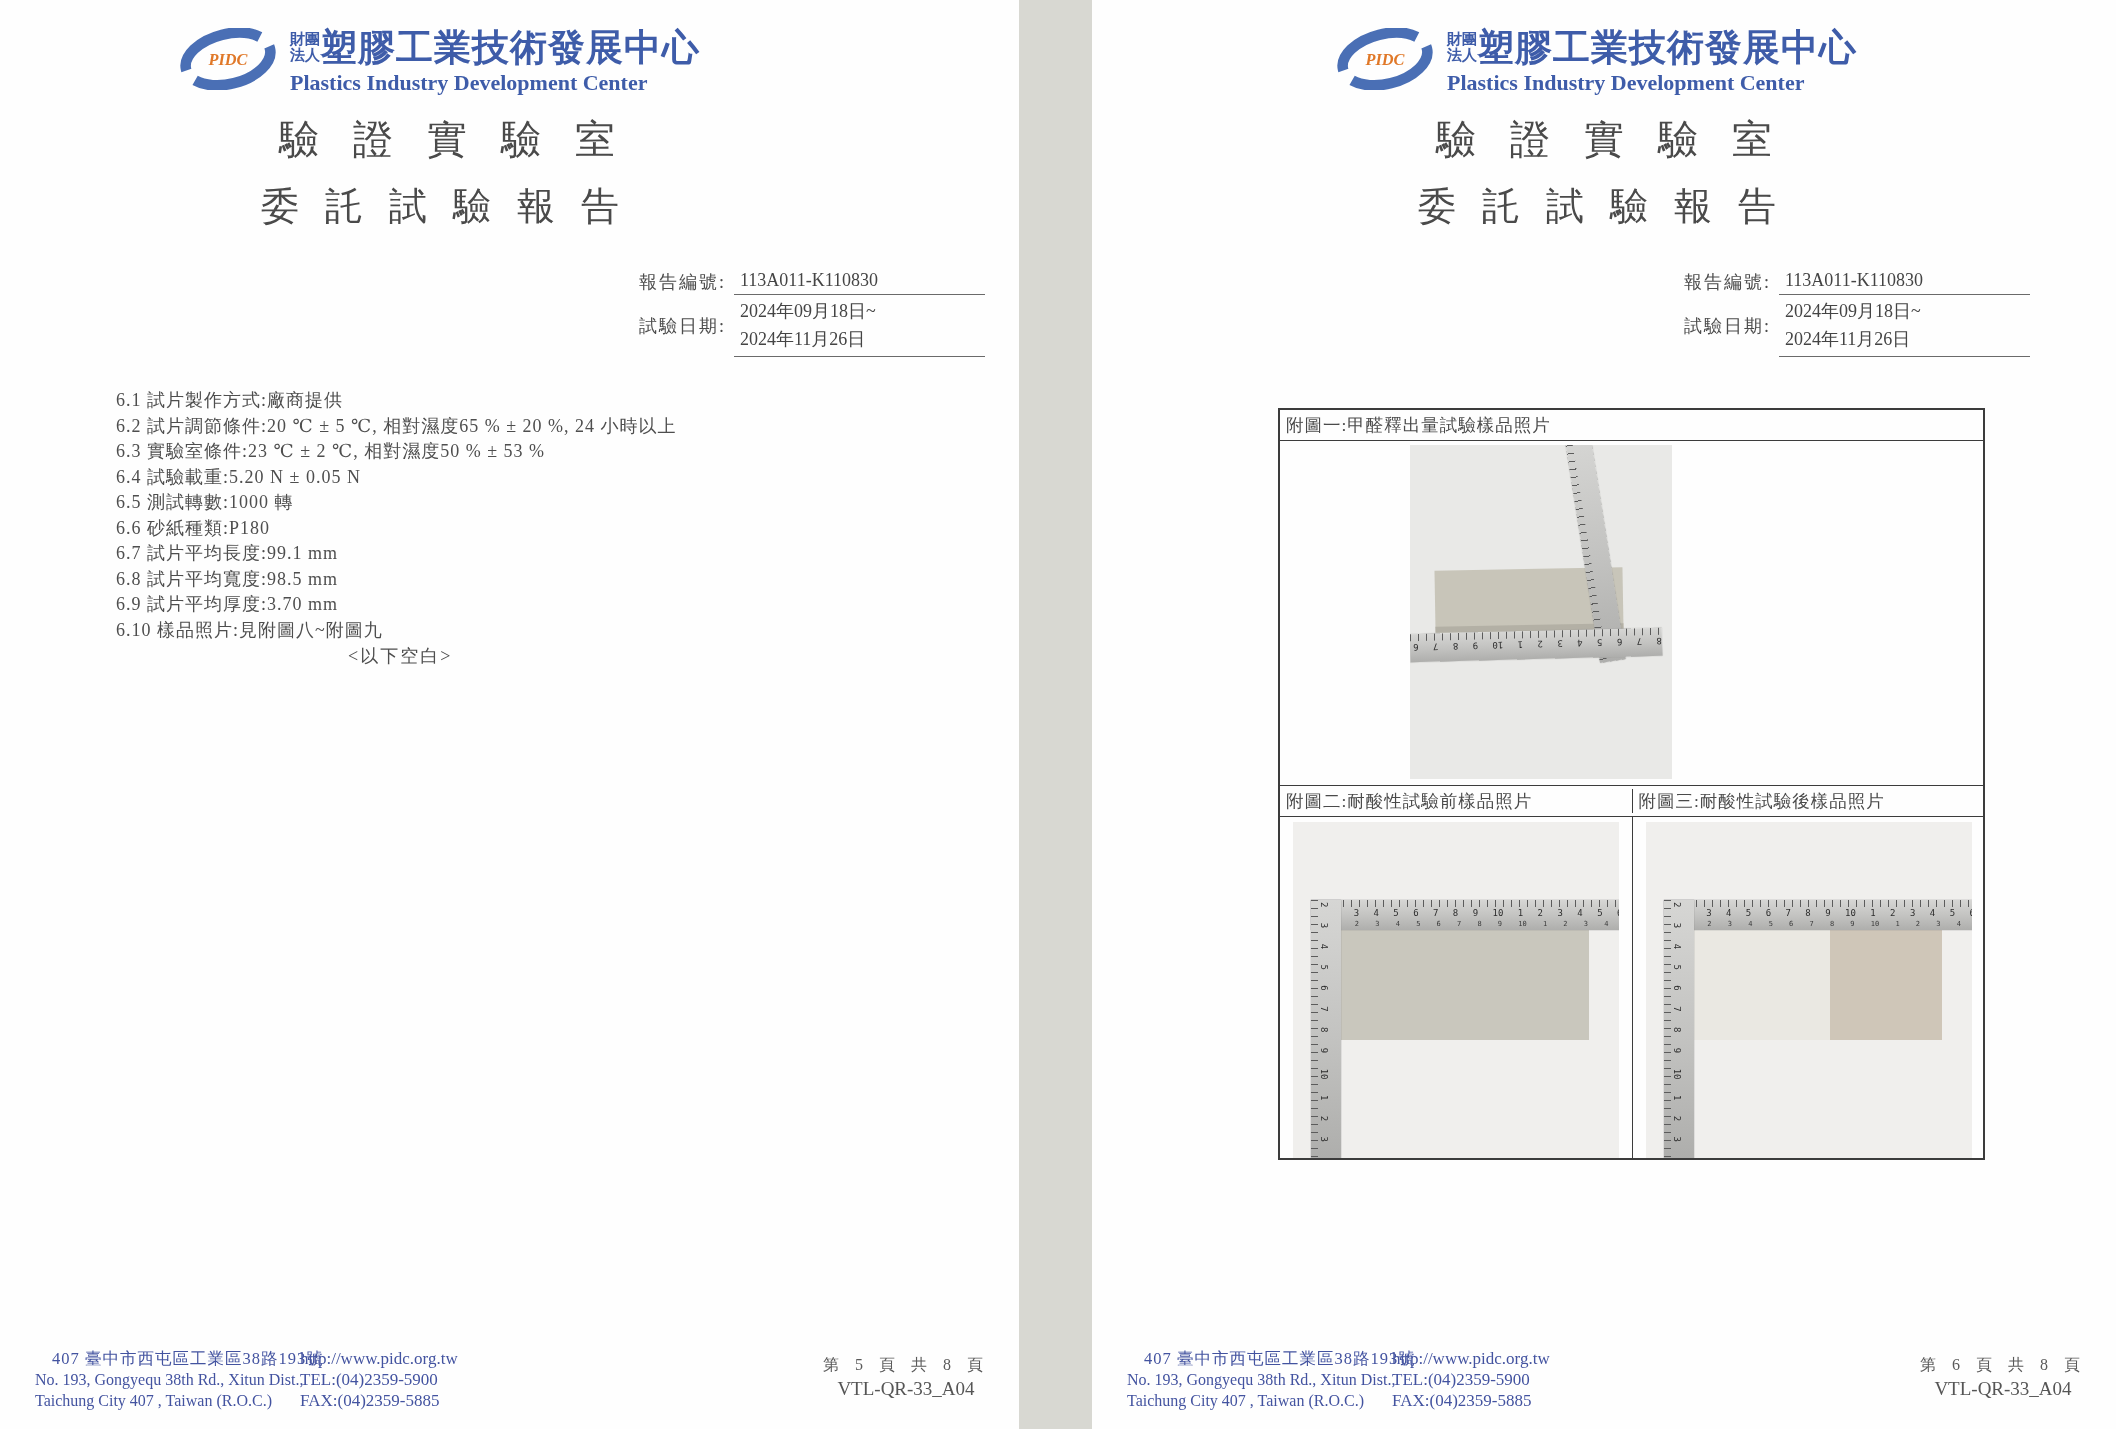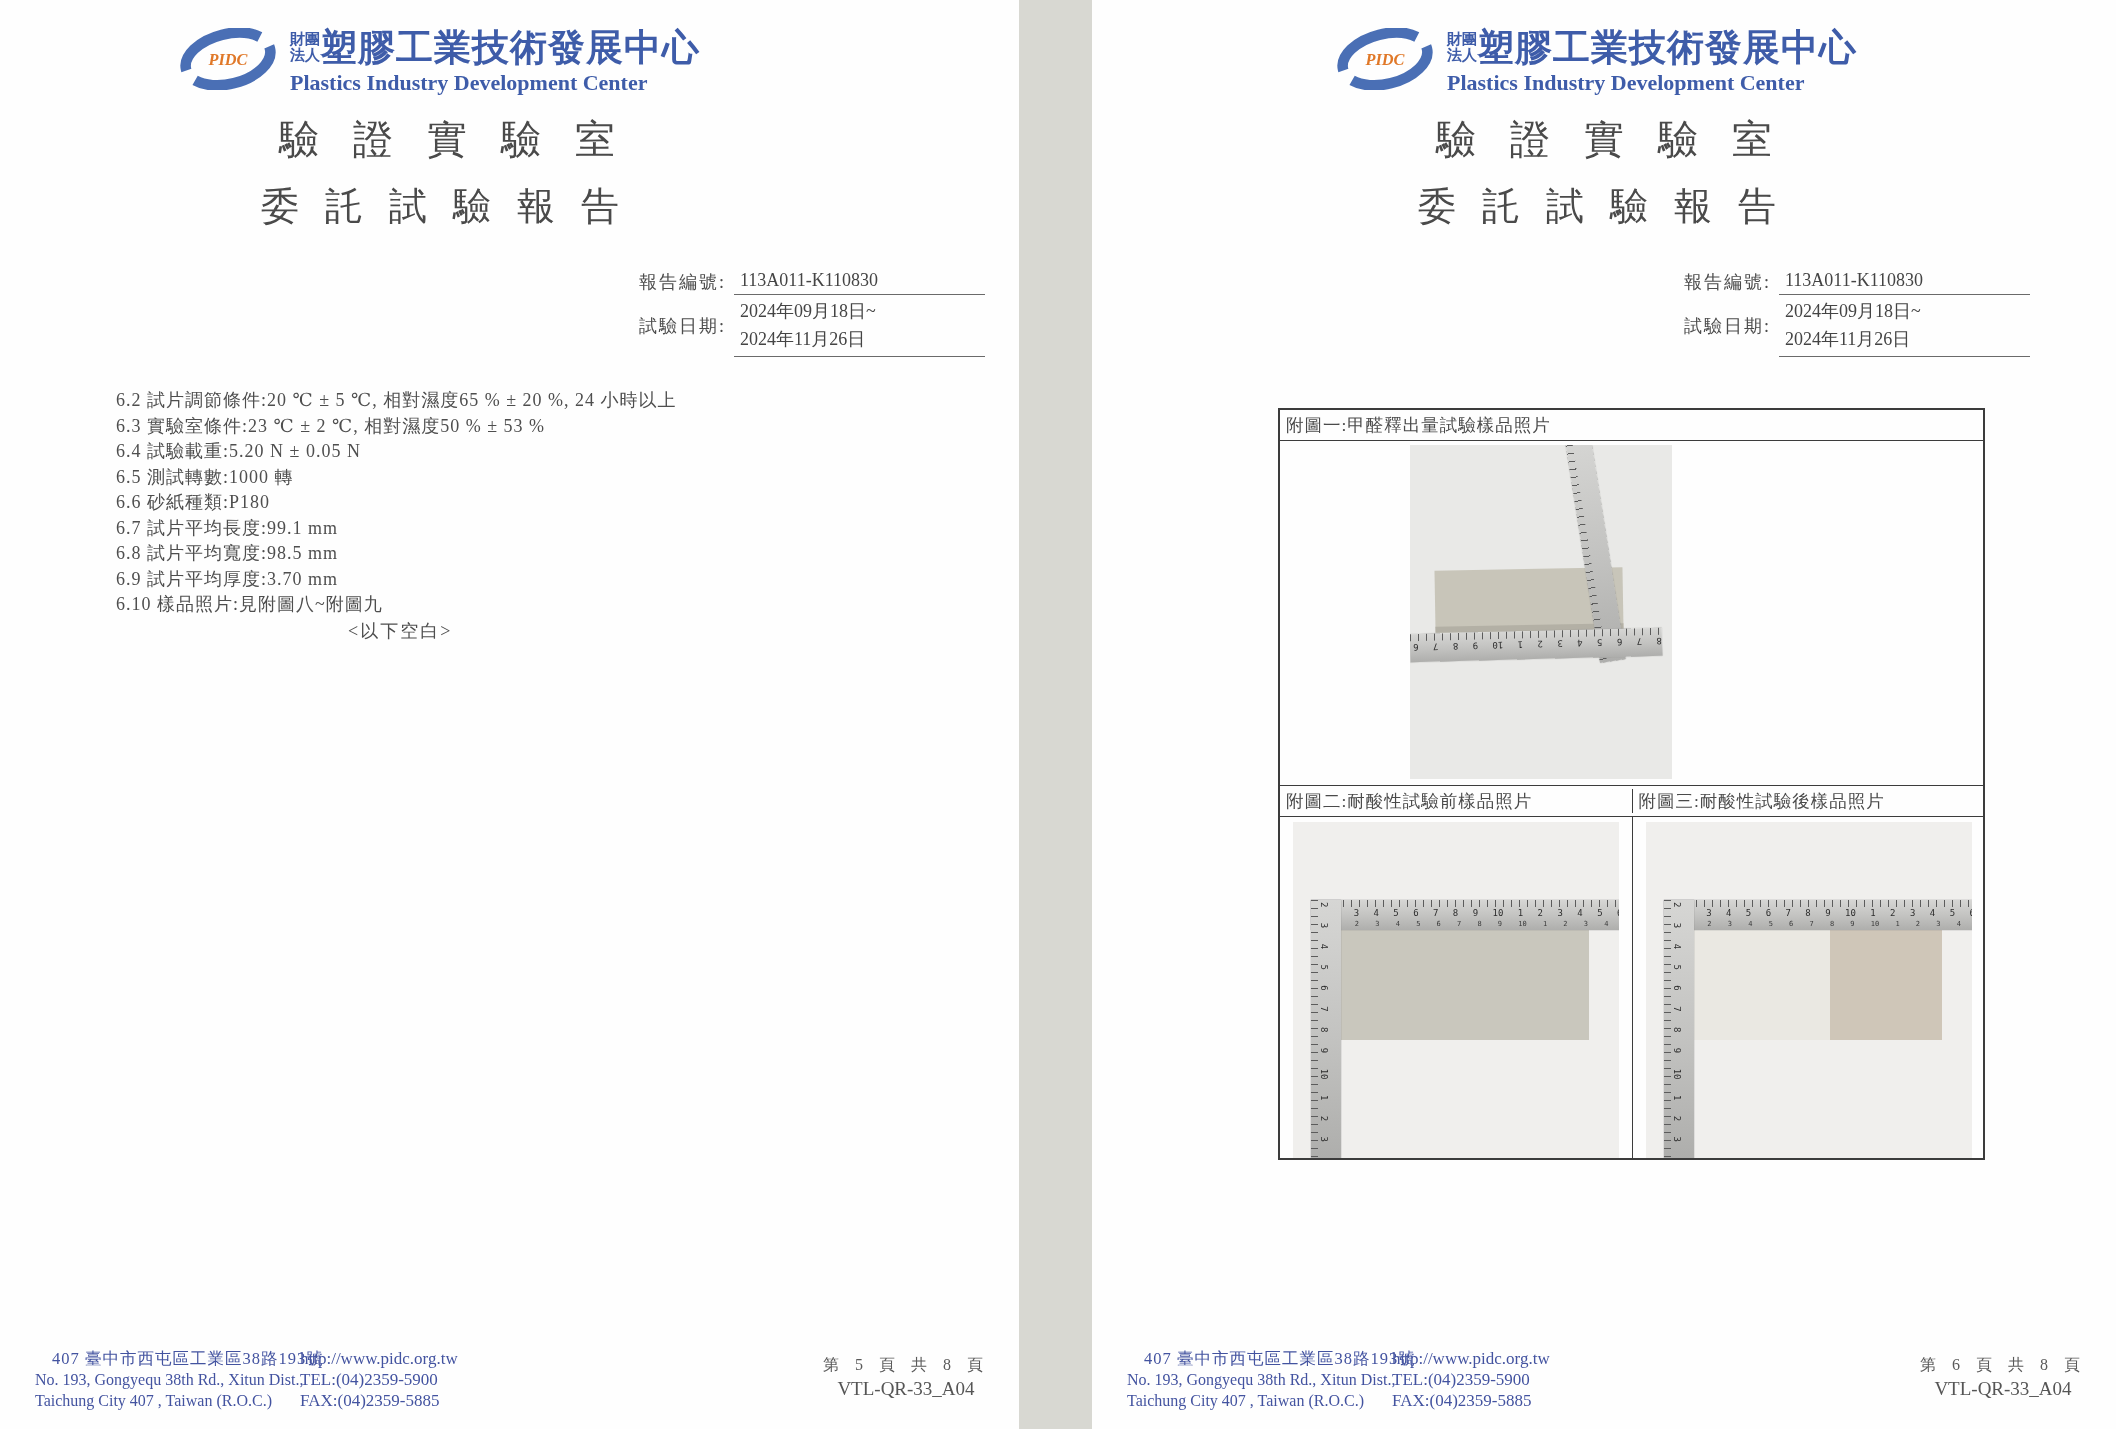--- a/index.html
+++ b/index.html
@@ -144,20 +144,21 @@
     <div class="field-row">
       <span class="field-label">試驗日期:</span>
       <span class="field-value dates">
         <span style="display:block">2024年09月18日~</span>
         <span style="display:block">2024年11月26日</span>
       </span>
     </div>
   </div>
 
   <div class="section">
+    <div class="section-item">6.1 試片製作方式:廠商提供</div>
     <div class="section-item">6.2 試片調節條件:20 ℃ ± 5 ℃, 相對濕度65 % ± 20 %, 24 小時以上</div>
     <div class="section-item">6.3 實驗室條件:23 ℃ ± 2 ℃, 相對濕度50 % ± 53 %</div>
     <div class="section-item">6.4 試驗載重:5.20 N ± 0.05 N</div>
     <div class="section-item">6.5 測試轉數:1000 轉</div>
     <div class="section-item">6.6 砂紙種類:P180</div>
     <div class="section-item">6.7 試片平均長度:99.1 mm</div>
     <div class="section-item">6.8 試片平均寬度:98.5 mm</div>
     <div class="section-item">6.9 試片平均厚度:3.70 mm</div>
     <div class="section-item">6.10 樣品照片:見附圖八~附圖九</div>
     <div class="blank-note">&lt;以下空白&gt;</div>

